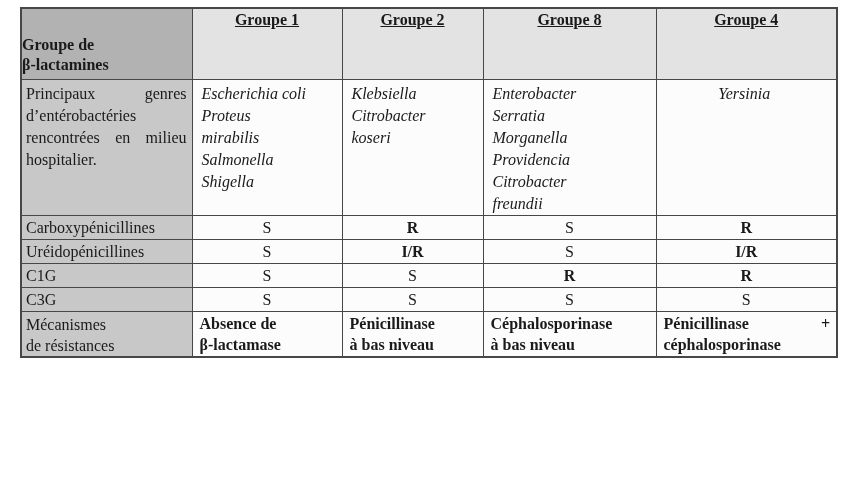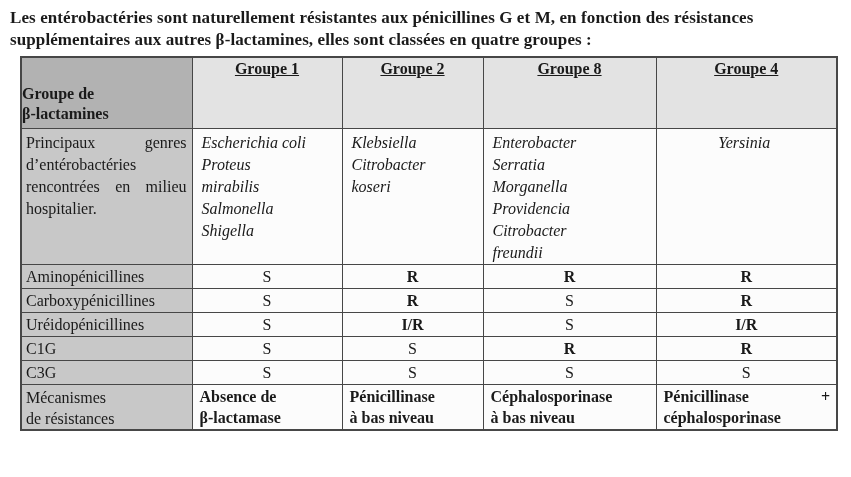--- a/index.html
+++ b/index.html
@@ -99,22 +99,20 @@
     margin:8px 0 0 2px;
     color:#222222;
   }
   .footer .src{font-style:italic;}
 </style>
 </head>
 <body>
 
 <div class="page">
 
-  <p class="title">Les entérobactéries sont naturellement résistantes aux pénicillines G et M, en fonction des résistances
-supplémentaires aux autres β-lactamines, elles sont classées en quatre groupes :</p>
 
   <table class="resistance">
     <colgroup>
       <col style="width:171px">
         <col style="width:150px">
         <col style="width:141px">
         <col style="width:173px">
         <col style="width:181px">
     </colgroup>
     <tbody>
@@ -139,27 +137,20 @@
 koseri</td>
         <td class="genus">Enterobacter
 Serratia
 Morganella
 Providencia
 Citrobacter
 freundii</td>
         <td class="genus center">Yersinia</td>
       </tr>
 
-      <tr class="r-abx">
-        <td class="labelcell">Aminopénicillines</td>
-        <td class="res">S</td>
-        <td class="res bold">R</td>
-        <td class="res bold">R</td>
-        <td class="res bold">R</td>
-      </tr>
       <tr class="r-abx">
         <td class="labelcell">Carboxypénicillines</td>
         <td class="res">S</td>
         <td class="res bold">R</td>
         <td class="res">S</td>
         <td class="res bold">R</td>
       </tr>
       <tr class="r-abx">
         <td class="labelcell">Uréidopénicillines</td>
         <td class="res">S</td>

